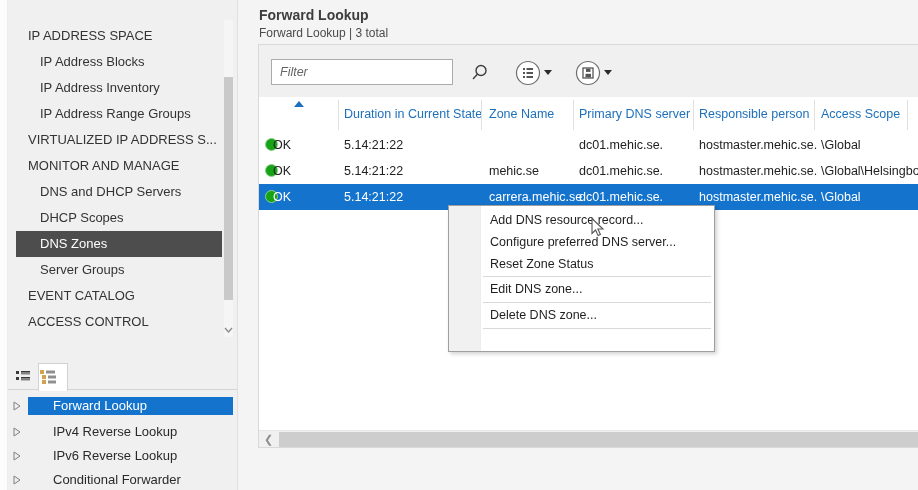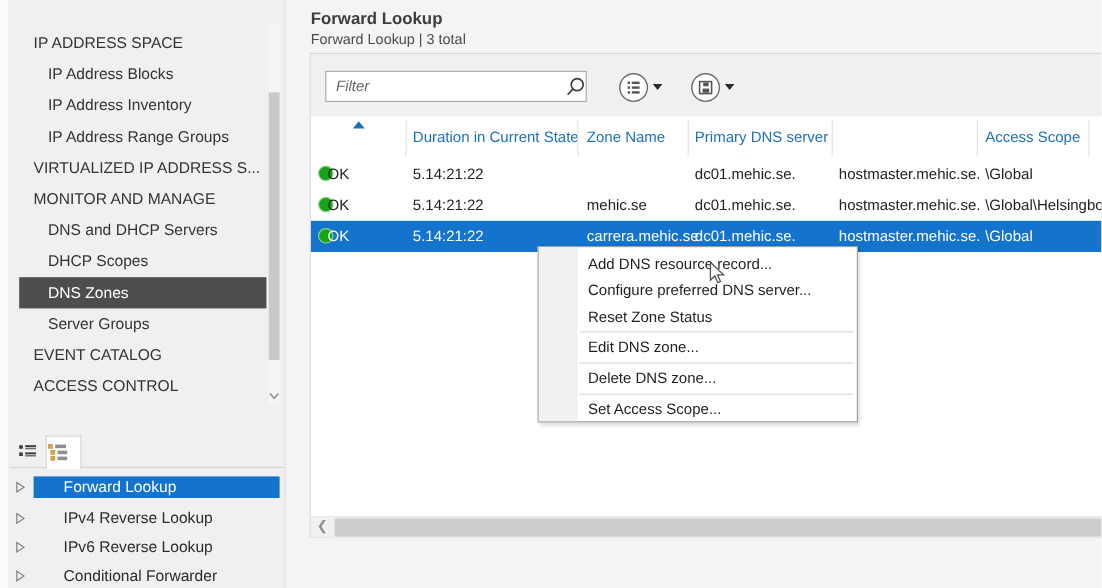--- a/index.html
+++ b/index.html
@@ -53,21 +53,21 @@
 
   
   #page-title { left:259px; top:7px; font-size:14px; font-weight:bold; color:#3d3d3d; }
   #page-subtitle { left:259px; top:26px; font-size:12px; color:#4b4b4b; }
 
   
   #panel { left:258px; top:44px; width:660px; height:404px; background:#fff;
            border:1px solid #d9d9d9; border-right:none; overflow:hidden; }
   #filter-bar { position:absolute; left:0; top:0; right:0; height:52px; background:#f0f0f0; }
   #filter-input {
-    position:absolute; left:12px; top:14px; width:218px; height:26px;
+    position:absolute; left:12px; top:14px; width:182px; height:26px;
     border:1px solid #ababab; background:#fff; padding:0 28px 0 8px; font-size:12.5px;
     font-family:"Liberation Sans",sans-serif; color:#222; outline:none;
   }
   #filter-input::placeholder { font-style:italic; color:#666; }
   #search-icon { position:absolute; left:212px; top:19px; }
   .circle-btn { position:absolute; top:15px; width:26px; height:26px; cursor:pointer; }
   #columns-btn { left:256px; } #save-btn { left:316px; }
   .caret { position:absolute; top:25px; width:0; height:0;
            border-left:4.5px solid transparent; border-right:4.5px solid transparent;
            border-top:5px solid #2b2b2b; cursor:pointer; }
@@ -212,20 +212,21 @@
       <rect x="11" y="8.7" width="4.5" height="3.2" fill="#555"></rect>
       <rect x="10.5" y="13.8" width="5.5" height="3.5" fill="#555"></rect>
     </svg>
     <div class="caret" id="save-caret"></div>
   </div>
 
   <div id="sort-arrow"></div>
   <div class="col-h" style="left:230px">Zone Name</div>
   <div class="col-h" style="left:85px">Duration in Current State</div>
   <div class="col-h" style="left:320px">Primary DNS server</div>
+  <div class="col-h" style="left:440px">Responsible person</div>
   <div class="col-h" style="left:562px">Access Scope</div>
   <div class="colsep" style="left:79px"></div>
   <div class="colsep" style="left:222px"></div>
   <div class="colsep" style="left:314px"></div>
   <div class="colsep" style="left:434px"></div>
   <div class="colsep" style="left:555px"></div>
   <div class="colsep" style="left:648px"></div>
 
   <div class="row" style="top:87px">
     <div class="dot"></div>
@@ -263,18 +264,17 @@
 <div class="abs" id="context-menu">
   <div id="menu-gutter"></div>
   <div class="menu-item" style="top:3px">Add DNS resource record...</div>
   <div class="menu-item" style="top:25px">Configure preferred DNS server...</div>
   <div class="menu-item" style="top:47px">Reset Zone Status</div>
   <div class="menu-sep" style="top:70px"></div>
   <div class="menu-item" style="top:72px">Edit DNS zone...</div>
   <div class="menu-sep" style="top:96px"></div>
   <div class="menu-item" style="top:98px">Delete DNS zone...</div>
   <div class="menu-sep" style="top:122px"></div>
-  <div class="menu-item" style="top:124px">Set Access Scope...</div>
 </div>
 
 <svg class="abs" id="cursor" width="14" height="20" viewBox="0 0 14 20">
   <path d="M1,0.5 L1,15.5 L4.6,12 L7.1,17.6 L9.4,16.5 L6.9,11 L12,11 Z" fill="#fff" stroke="#555" stroke-width="1.1"></path>
 </svg>
 
 </body></html>

